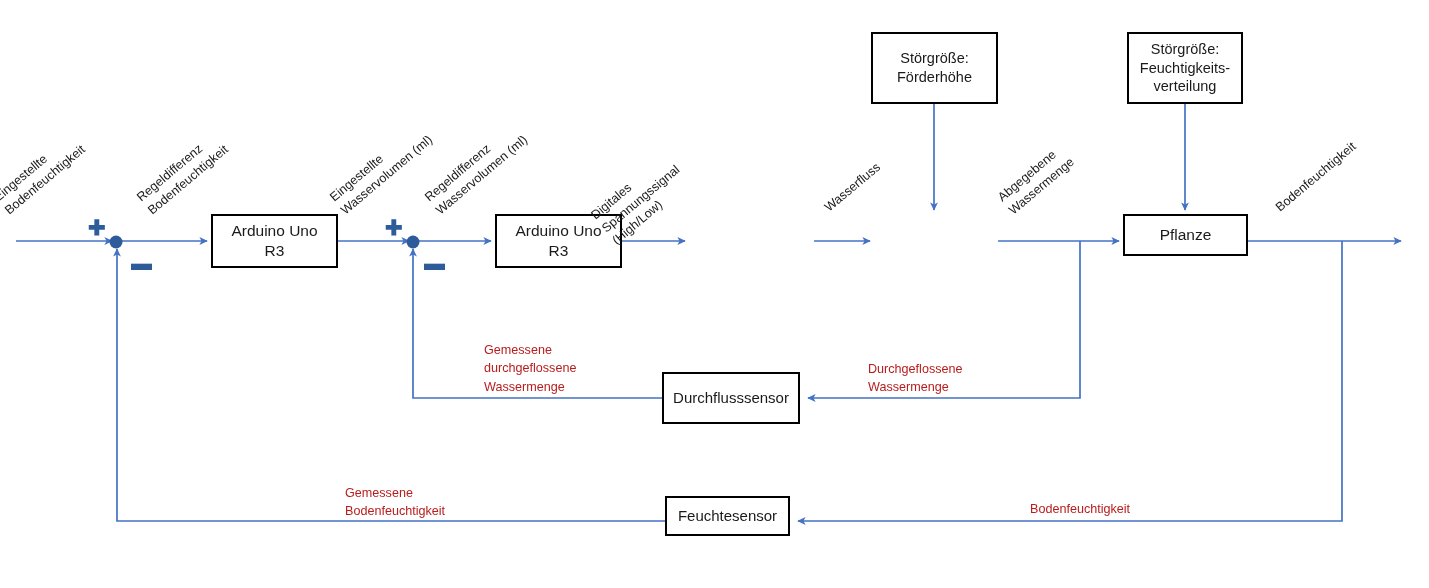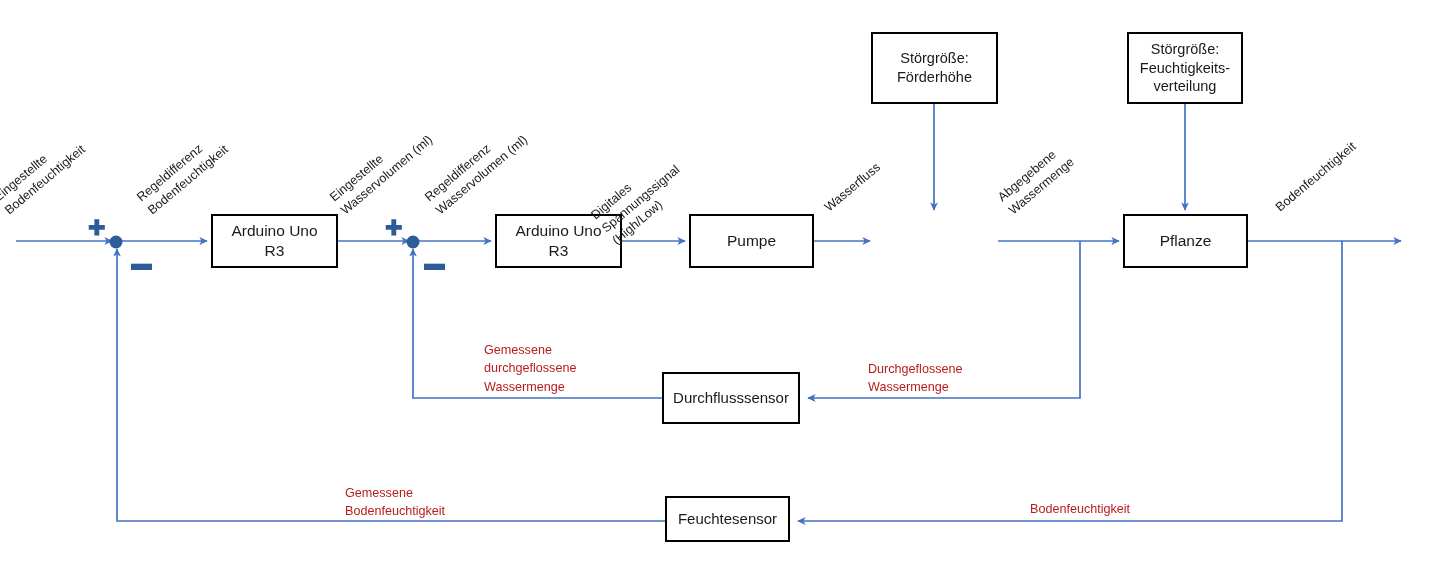--- a/index.html
+++ b/index.html
@@ -121,28 +121,27 @@
     <circle cx="116" cy="242" r="6.5" fill="#2E5C9A"></circle>
     <circle cx="413" cy="242" r="6.5" fill="#2E5C9A"></circle>
   </svg>
 
   <div class="block" style="left:211px; top:214px; width:127px; height:54px;">Arduino Uno
 R3</div>
 
   <div class="block" style="left:495px; top:214px; width:127px; height:54px;">Arduino Uno
 R3</div>
 
-  <div class="block" style="left:689px; top:214px; width:125px; height:54px;">Pumpe</div>
 
 
-  <div class="block" style="left:1123px; top:214px; width:125px; height:54px;">Pflanze</div>
+  <div class="block" style="left:1123px; top:214px; width:125px; height:42px;">Pflanze</div>
 
   <div class="block sensor-block" style="left:662px; top:372px; width:138px; height:52px;">Durchflusssensor</div>
 
-  <div class="block sensor-block" style="left:665px; top:496px; width:125px; height:46px;">Feuchtesensor</div>
+  <div class="block sensor-block" style="left:665px; top:496px; width:125px; height:40px;">Feuchtesensor</div>
 
   <div class="block dist-block" style="left:871px; top:32px; width:127px; height:72px;">Störgröße:
 Förderhöhe</div>
 
   <div class="block dist-block" style="left:1127px; top:32px; width:116px; height:72px;">Störgröße:
 Feuchtigkeits-
 verteilung</div>
 
   <div class="sign sign-plus" style="left:88px; top:217px;">✚</div>
   <div class="sign sign-minus" style="left:131px; top:252px;">▬</div>

